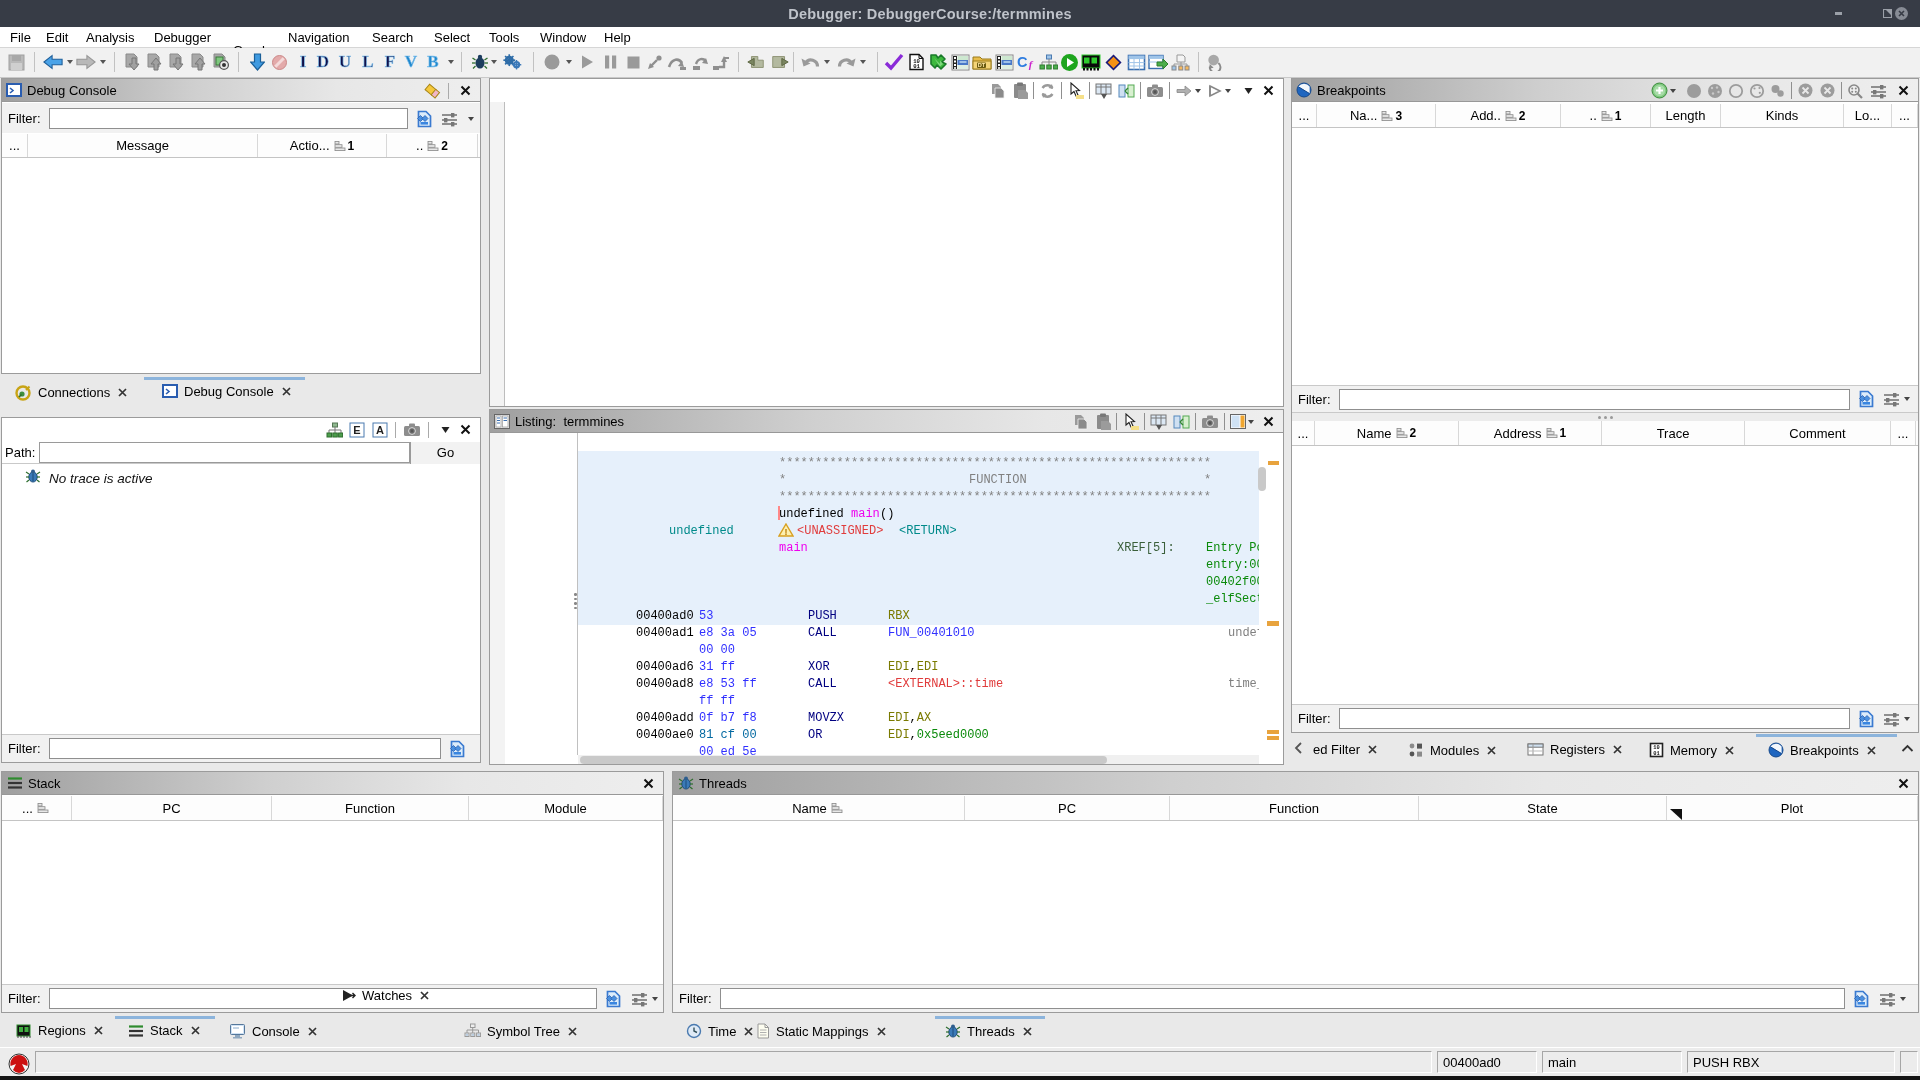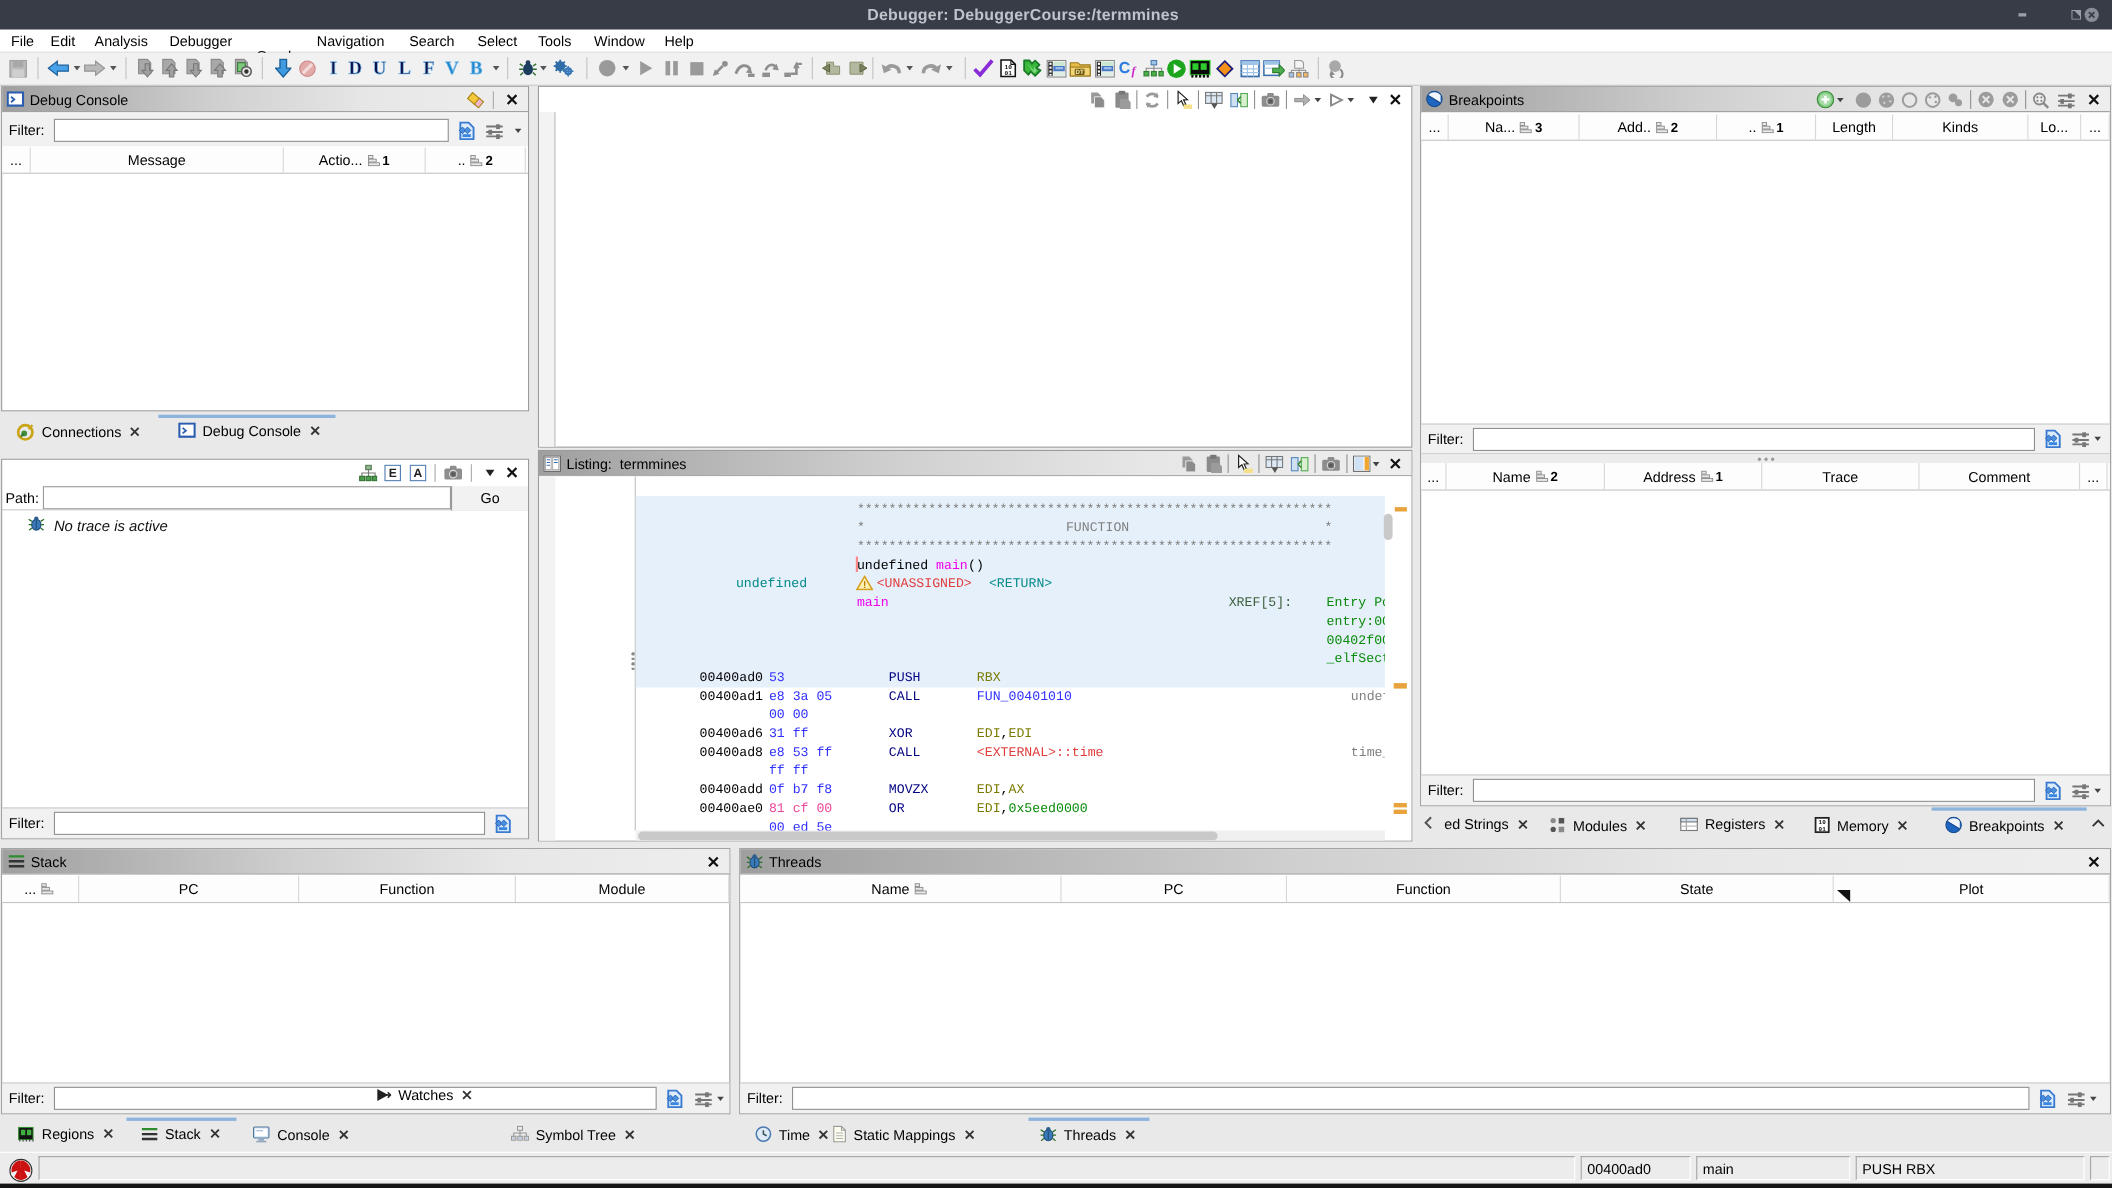--- a/index.html
+++ b/index.html
@@ -684,21 +684,21 @@
         <div class="lrow mono" style="left:0;top:124px;width:795px"><span class="ls" style="left:716px;color:#0a8a0a">entry:00</span></div>
         <div class="lrow mono" style="left:0;top:141px;width:795px"><span class="ls" style="left:716px;color:#0a8a0a">00402f00</span></div>
         <div class="lrow mono" style="left:0;top:158px;width:795px"><span class="ls" style="left:716px;color:#0a8a0a">_elfSect</span></div>
         <div class="lrow mono" style="left:0;top:175px;width:795px"><span class="ls" style="left:146px;color:#000">00400ad0</span><span class="ls" style="left:209px;color:#3030ff">53</span><span class="ls" style="left:318px;color:#000080">PUSH</span><span class="ls" style="left:398px;color:#7a7a00">RBX</span></div>
         <div class="lrow mono" style="left:0;top:192px;width:795px"><span class="ls" style="left:146px;color:#000">00400ad1</span><span class="ls" style="left:209px;color:#3030ff">e8 3a 05</span><span class="ls" style="left:318px;color:#000080">CALL</span><span class="ls" style="left:398px;color:#3030ff">FUN_00401010</span><span class="ls" style="left:738px;color:#808080">undef</span></div>
         <div class="lrow mono" style="left:0;top:209px;width:795px"><span class="ls" style="left:209px;color:#3030ff">00 00</span></div>
         <div class="lrow mono" style="left:0;top:226px;width:795px"><span class="ls" style="left:146px;color:#000">00400ad6</span><span class="ls" style="left:209px;color:#3030ff">31 ff</span><span class="ls" style="left:318px;color:#000080">XOR</span><span class="ls" style="left:398px;color:#7a7a00">EDI<span style="color:#000">,</span>EDI</span></div>
         <div class="lrow mono" style="left:0;top:243px;width:795px"><span class="ls" style="left:146px;color:#000">00400ad8</span><span class="ls" style="left:209px;color:#3030ff">e8 53 ff</span><span class="ls" style="left:318px;color:#000080">CALL</span><span class="ls" style="left:398px;color:#e03c3c">&lt;EXTERNAL&gt;::time</span><span class="ls" style="left:738px;color:#808080">time_</span></div>
         <div class="lrow mono" style="left:0;top:260px;width:795px"><span class="ls" style="left:209px;color:#3030ff">ff ff</span></div>
         <div class="lrow mono" style="left:0;top:277px;width:795px"><span class="ls" style="left:146px;color:#000">00400add</span><span class="ls" style="left:209px;color:#3030ff">0f b7 f8</span><span class="ls" style="left:318px;color:#000080">MOVZX</span><span class="ls" style="left:398px;color:#7a7a00">EDI<span style="color:#000">,</span>AX</span></div>
-        <div class="lrow mono" style="left:0;top:294px;width:795px"><span class="ls" style="left:146px;color:#000">00400ae0</span><span class="ls" style="left:209px;color:#ec4899">81 cf 00</span><span class="ls" style="left:318px;color:#000080">OR</span><span class="ls" style="left:398px;color:#7a7a00">EDI<span style="color:#000">,</span><span style="color:#0a8a0a">0x5eed0000</span></span></div>
+        <div class="lrow mono" style="left:0;top:294px;width:795px"><span class="ls" style="left:146px;color:#000">00400ae0</span><span class="ls" style="left:209px;color:#0369a1">81 cf 00</span><span class="ls" style="left:318px;color:#000080">OR</span><span class="ls" style="left:398px;color:#7a7a00">EDI<span style="color:#000">,</span><span style="color:#0a8a0a">0x5eed0000</span></span></div>
         <div class="lrow mono" style="left:0;top:311px;width:795px"><span class="ls" style="left:209px;color:#3030ff">00 ed 5e</span></div>
       </div>
       <div class="abs" style="left:288px;top:73px;width:1.5px;height:14px;background:#ff8888"></div>
       <svg class="abs" style="left:288px;top:90px" width="16" height="14" viewBox="0 0 16 14">
         <path d="M8 1 L15 13 L1 13 Z" fill="#fdf0b0" stroke="#d8a020" stroke-width="1.4"></path>
         <text x="8" y="11.5" text-anchor="middle" font-size="9" font-weight="bold" fill="#b87800">!</text>
       </svg>
     </div>
 <div class="hicons">
       <svg width="17" height="17" viewBox="0 0 17 17">
@@ -946,21 +946,21 @@
   </div>
 
 <div class="selbar" style="left:1756px;top:734px;width:141px"></div>
 <div class="tabrow" id="righttabs">
     <div class="tab" style="left:1294px;top:742px">
       <svg width="9" height="12" viewBox="0 0 9 12">
         <path d="M7 1 L2 6 L7 11" stroke="#555" stroke-width="1.8" fill="none"></path>
       </svg>
     </div>
     <div class="tab" style="left:1307px;top:742px">
-      <span style="margin-left:6px">ed Strings</span>
+      <span style="margin-left:6px">ed Filter</span>
       <svg width="11" height="11" viewBox="0 0 11 11" style="margin-left:7px">
         <path d="M2 2 L9 9 M9 2 L2 9" stroke="#333" stroke-width="1.7"></path>
       </svg>
     </div>
     <div class="tab" style="left:1408px;top:742px">
       <svg width="16" height="16" viewBox="0 0 16 16">
         <g fill="#8a8a8a">
           <circle cx="4" cy="4" r="2.4"></circle>
           <rect x="9" y="1.6" width="5" height="5" fill="#555"></rect>
           <circle cx="4" cy="12" r="2.4" fill="#555"></circle>

